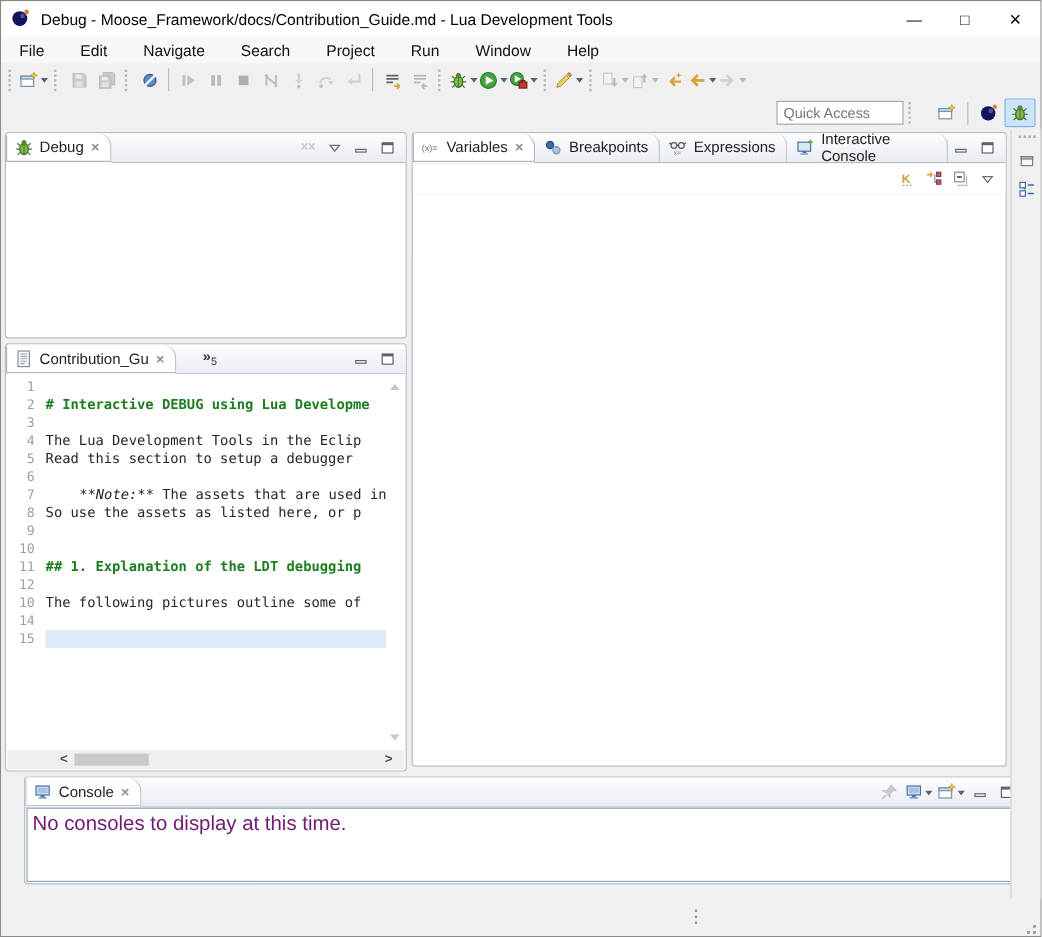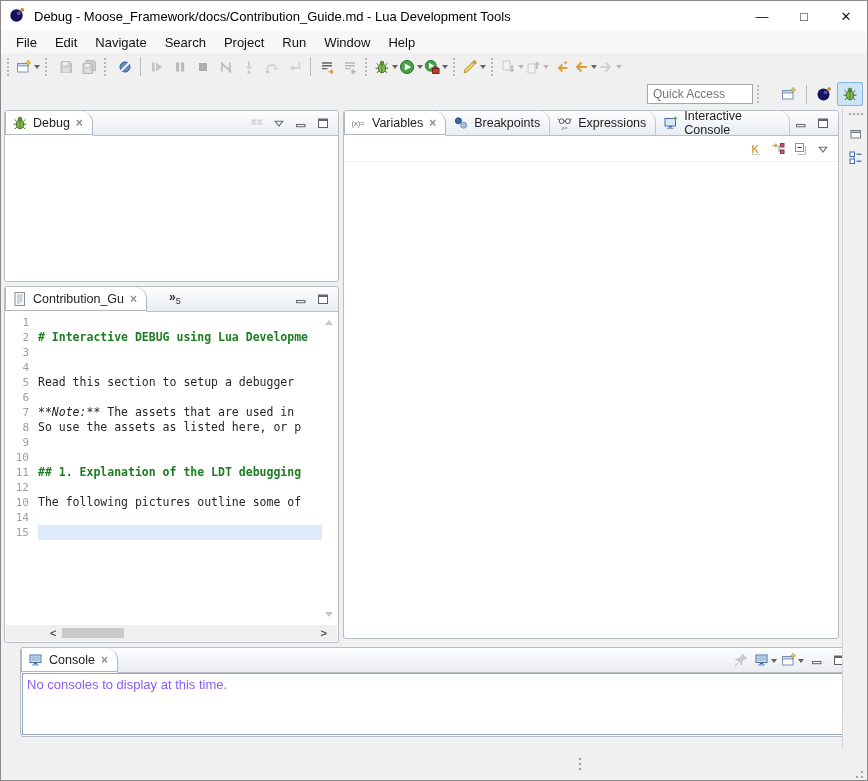--- a/index.html
+++ b/index.html
@@ -8,21 +8,21 @@
   .window { position:relative; width:868px; height:781px; background:#f0f0f0; border:1px solid #8a8a8a; overflow:hidden; }
 
   
   .titlebar { height:30px; background:#fff; display:flex; align-items:center; padding-left:8px; }
   .titlebar .app-icon { width:18px; height:18px; margin-right:7px; }
   .titlebar .title { font-size:13px; color:#000; white-space:nowrap; }
   .win-controls { margin-left:auto; display:flex; height:30px; }
   .win-btn { width:42px; height:30px; display:flex; align-items:center; justify-content:center; color:#111; font-size:13px; }
 
   
-  .menubar { height:22px; background:#f7f7f7; display:flex; align-items:center; padding-left:6px; }
+  .menubar { height:22px; background:#f7f7f7; display:flex; align-items:center; padding-left:6px;gap:12px; }
   .menu-item { padding:2px 9px; font-size:13px; color:#111; }
 
   
   .toolbar { height:27px; background:#f0f0f0; display:flex; align-items:center; padding-left:2px; }
   .tb-btn { height:23px; min-width:23px; display:flex; align-items:center; justify-content:center; border-radius:2px; }
   .tb-btn .arrow { width:0; height:0; border:3px solid transparent; border-top:4px solid #5f6368; margin:4px 1px 0 2px; }
   .tb-btn.disabled { filter:grayscale(1); opacity:.40; }
   .sep-dots { width:7px; height:18px; border-left:2px dotted #b8b8b8; margin:0 2px 0 4px; }
   .sep-line { width:1px; height:19px; background:#bcbcbc; margin:0 4px; }
 
@@ -50,33 +50,33 @@
 
   
   .editor-body { position:absolute; top:25px; left:1px; right:1px; bottom:1px; background:#fff; }
   .code-area { position:absolute; top:0; left:0; right:15px; bottom:16px; overflow:hidden; background:#fff; }
   .code-line { display:flex; height:15px; line-height:15px; font-family:"DejaVu Sans Mono", monospace; font-size:11.5px; white-space:pre; }
   .code-line .ln { width:32px; text-align:right; padding-right:9px; color:#9aa0a6; font-size:11px; flex:none; }
   .code-line .ct { flex:1; overflow:hidden; }
   .code-line .ct.current { background:#dceafa; }
   .seg-heading { color:#1d7d21; font-weight:bold; }
   .seg-plain { color:#262626; }
-  .seg-em { color:#262626; font-style:italic; }
+  .seg-em { color:#262626; font-style:italic;margin-left:28px; }
   .vscroll { position:absolute; top:0; right:0; bottom:16px; width:15px; background:#fff; }
   .vs-arrow { position:absolute; left:3px; width:0; height:0; border:4px solid transparent; }
   .vs-up { top:4px; border-bottom:5px solid #c5c8cb; }
   .vs-down { bottom:4px; border-top:5px solid #c5c8cb; }
   .hscroll { position:absolute; left:0; right:0; bottom:0; height:16px; background:#efefef; display:flex; align-items:center; }
   .hs-arrow { font-weight:bold; color:#555; font-size:11px; padding:0 2px; }
   .hs-thumb { width:62px; height:10px; background:#c9c9c9; margin-left:4px; }
   .hs-spacer { flex:1; }
 
   
   .console-body { position:absolute; top:25px; left:1px; right:1px; bottom:1px; background:#fff; border:1px solid #93a5bd; }
-  .console-msg { padding:3px 4px; font-size:13px; color:#8b5cf6; }
+  .console-msg { padding:3px 4px; font-size:17px; color:#701a75; }
 
   
   .trim { position:absolute; top:0; bottom:0; right:0; width:27px; background:#f0f0f0; border-left:1px solid #d4d4d4; }
   .trim-handle { margin:5px auto 6px; width:14px; height:4px; border-top:2px dotted #aaa; }
   .trim-btn { width:22px; height:22px; margin:2px auto; display:flex; align-items:center; justify-content:center; }
 
   
   .statusbar { position:relative; height:33px; background:#f0f0f0; }
   .drag-dots { position:absolute; left:578px; top:9px; display:flex; flex-direction:column; gap:3px; }
   .drag-dots i { width:2px; height:2px; background:#9a9a9a; }
@@ -444,21 +444,21 @@
                   </svg>
                 </span>
               </div>
             </div>
         </div>
         <div class="editor-body">
           <div class="code-area" style="padding-top:3px;">
               <div class="code-line"><span class="ln">1</span><span class="ct"></span></div>
               <div class="code-line"><span class="ln">2</span><span class="ct"><span class="seg-heading"># Interactive DEBUG using Lua Developme</span></span></div>
               <div class="code-line"><span class="ln">3</span><span class="ct"></span></div>
-              <div class="code-line"><span class="ln">4</span></div>
+              <div class="code-line"><span class="ln">4</span><span class="ct"><span class="seg-plain">The Lua Development Tools in the Eclip</span></span></div>
               <div class="code-line"><span class="ln">5</span><span class="ct"><span class="seg-plain">Read this section to setup a debugger</span></span></div>
               <div class="code-line"><span class="ln">6</span><span class="ct"></span></div>
               <div class="code-line"><span class="ln">7</span><span class="ct"><span class="seg-em">**Note:**</span><span class="seg-plain"> The assets that are used in</span></span></div>
               <div class="code-line"><span class="ln">8</span><span class="ct"><span class="seg-plain">So use the assets as listed here, or p</span></span></div>
               <div class="code-line"><span class="ln">9</span><span class="ct"></span></div>
               <div class="code-line"><span class="ln">10</span><span class="ct"></span></div>
               <div class="code-line"><span class="ln">11</span><span class="ct"><span class="seg-heading">## 1. Explanation of the LDT debugging</span></span></div>
               <div class="code-line"><span class="ln">12</span><span class="ct"></span></div>
               <div class="code-line"><span class="ln">10</span><span class="ct"><span class="seg-plain">The following pictures outline some of</span></span></div>
               <div class="code-line"><span class="ln">14</span><span class="ct"></span></div>

